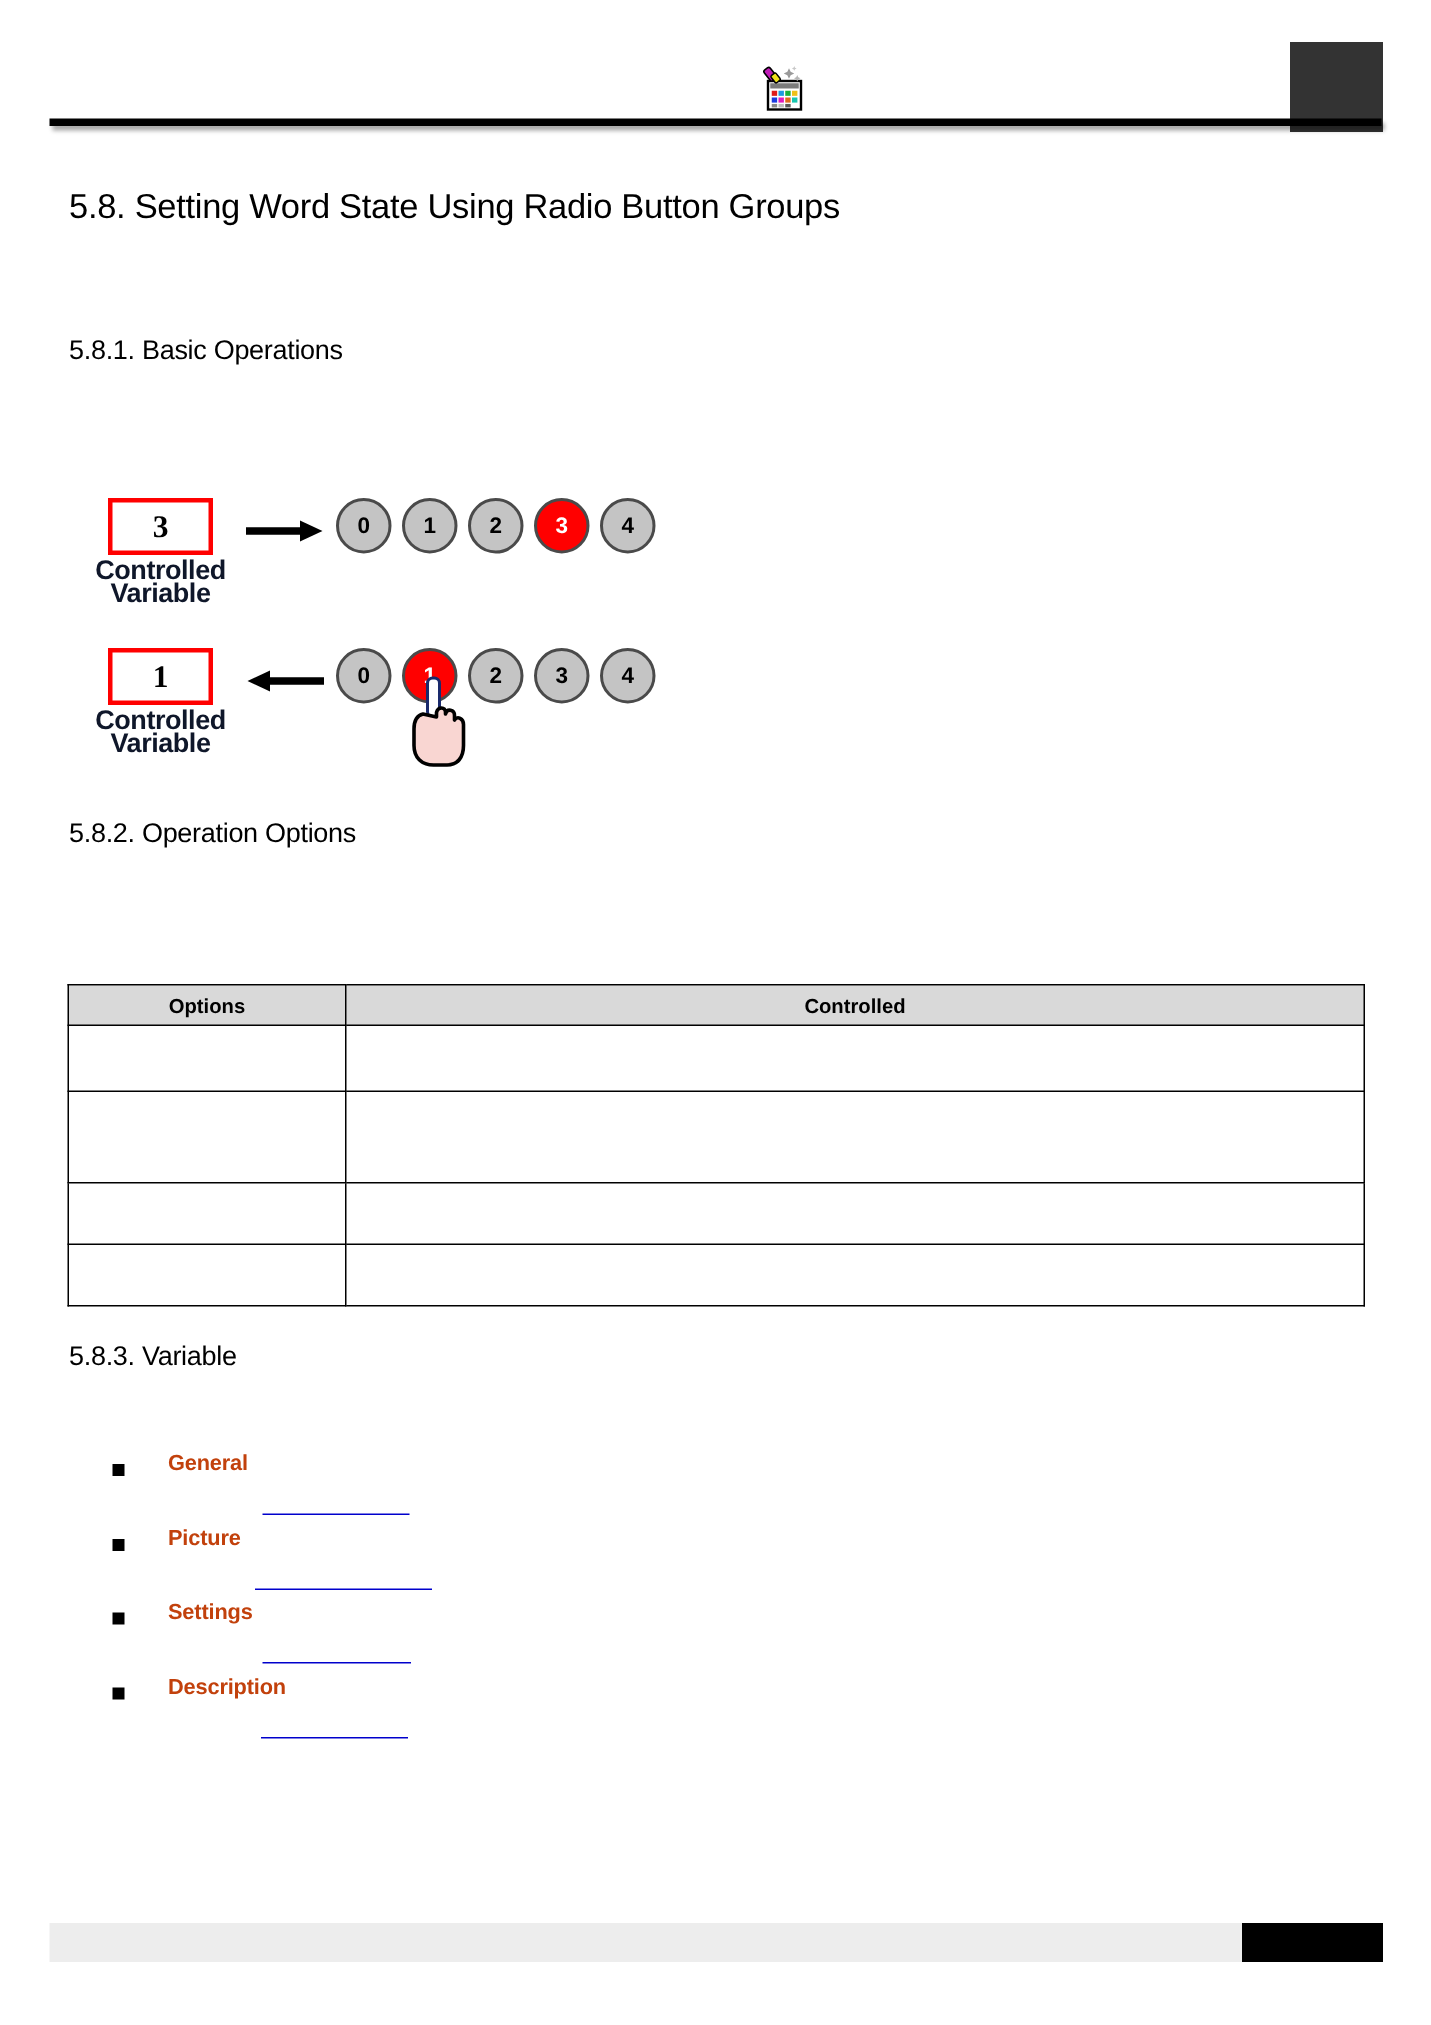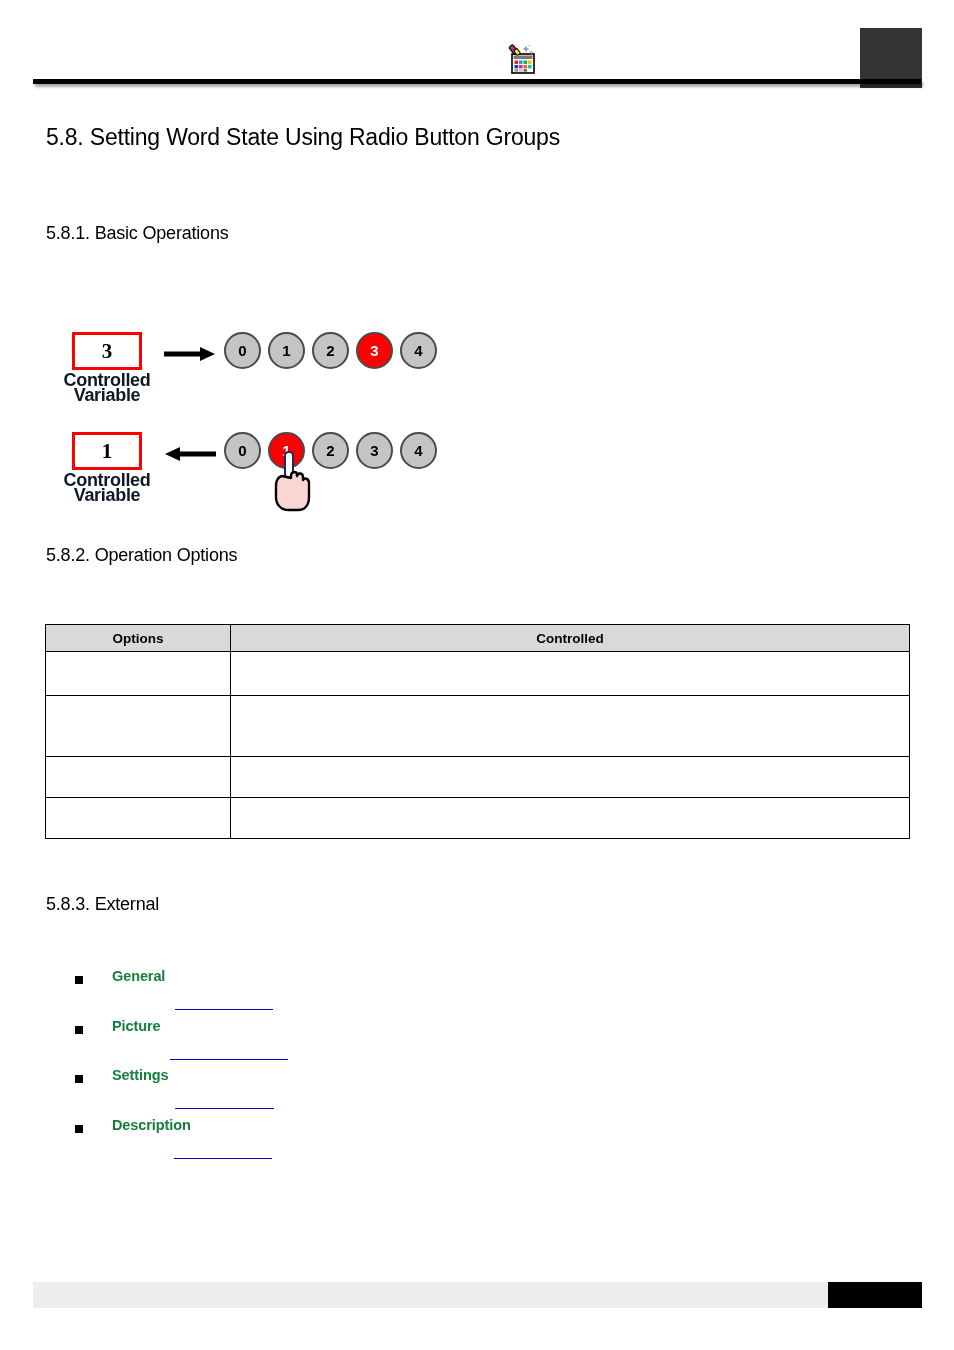--- a/index.html
+++ b/index.html
@@ -155,21 +155,21 @@
     left: 222px;
     top: 18px;
     width: 48px;
     height: 62px;
   }
 
   
   #options-table {
     position: absolute;
     left: 45px;
-    top: 524px;
+    top: 556px;
     width: 864px;
     border-collapse: collapse;
     table-layout: fixed;
   }
   #options-table th,
   #options-table td {
     border: 1px solid #000000;
     padding: 0;
     vertical-align: middle;
   }
@@ -205,21 +205,21 @@
     background: #000000;
   }
   .setting-label {
     position: absolute;
     left: 112px;
     top: 6px;
     font-size: 14.5px;
     font-weight: bold;
     letter-spacing: -0.1px;
     white-space: nowrap;
-    color: #15803d;
+    color: #c2410c;
   }
   .setting-link {
     position: absolute;
     top: 35px;
     height: 12px;
     border-bottom: 1.4px solid #0000cc;
   }
 
   
   #page-footer {
@@ -389,21 +389,21 @@
         <td class="cell-opt"></td>
         <td class="cell-desc"></td>
       </tr>
       <tr style="height:41px">
         <td class="cell-opt"></td>
         <td class="cell-desc"></td>
       </tr>
     </tbody>
   </table>
 
-  <h2 class="sub-title" id="sub-settings">5.8.3. External</h2>
+  <h2 class="sub-title" id="sub-settings">5.8.3. Variable</h2>
 
   <div id="settings-list">
 
     <div class="setting-item">
       <span class="setting-bullet"></span>
       <span class="setting-label">General</span>
       <a class="setting-link" style="left:175px;width:98px;"></a>
     </div>
 
 

